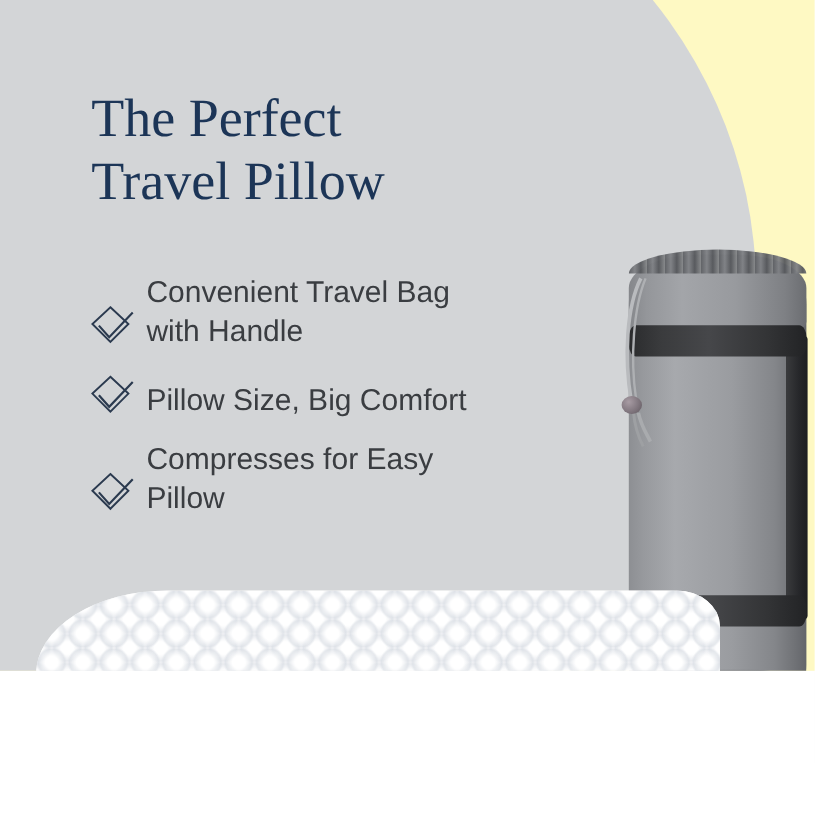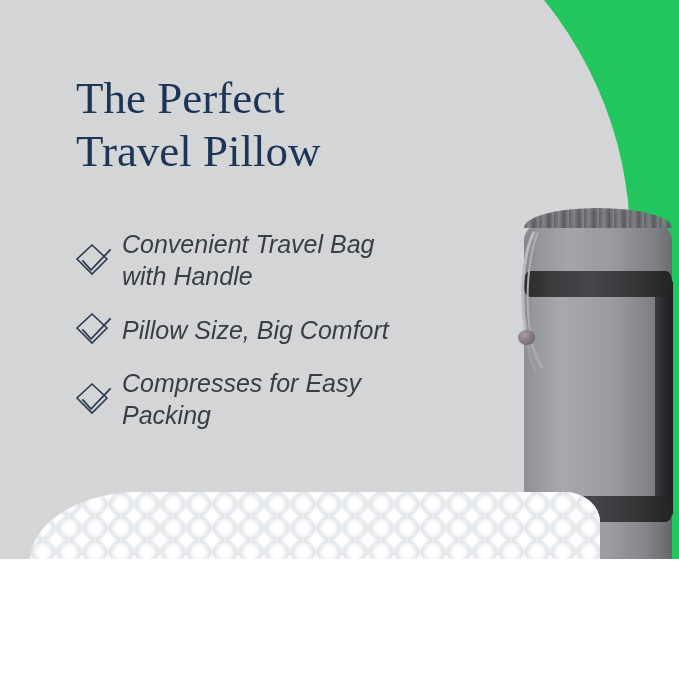--- a/index.html
+++ b/index.html
@@ -9,21 +9,21 @@
     height: 683px;
     background: #ffffff;
     font-family: "Liberation Sans", sans-serif;
     overflow: hidden;
   }
 
   #stage {
     position: relative;
     width: 679px;
     height: 559px;
-    background: #22c55e;
+    background: #fef9c3;
     overflow: hidden;
   }
 
   
   .bg-blob {
     position: absolute;
     left: -230px;
     top: -160px;
     width: 860px;
     height: 800px;
@@ -56,23 +56,22 @@
 
   
   .features {
     position: absolute;
     left: 72px;
     top: 228px;
     width: 410px;
   }
   .feature-row {
     display: flex;
-    align-items: center;
+    align-items: flex-end;
     margin-bottom: 17px;
-    font-style: italic;
   }
   .feature-icon {
     flex: 0 0 auto;
     width: 42px;
     height: 40px;
     margin-top: 1px;
     position: relative;
   }
   .feature-icon svg { display: block; }
   .feature-label {
@@ -294,21 +293,21 @@
     </div>
 
     <div class="feature-row">
       <span class="feature-icon">
         <svg width="42" height="40" viewBox="0 0 42 40">
           <path d="M20 4 L35 18 L20 33 L5 18 Z" fill="none" stroke="#2b3a4f" stroke-width="1.6"></path>
           <path d="M11 20 L19 29 L38 9" fill="none" stroke="#2b3a4f" stroke-width="1.8" stroke-linecap="square" stroke-linejoin="miter"></path>
         </svg>
       </span>
       <span class="feature-label">Compresses for Easy
-Packing</span>
+Pillow</span>
     </div>
 
   </div>
 
   <div class="bag">
     <div class="bag-body"></div>
     <div class="bag-bottom"></div>
     <div class="bag-handle"></div>
     <div class="bag-top"></div>
     <div class="bag-top-ruffle"></div>

